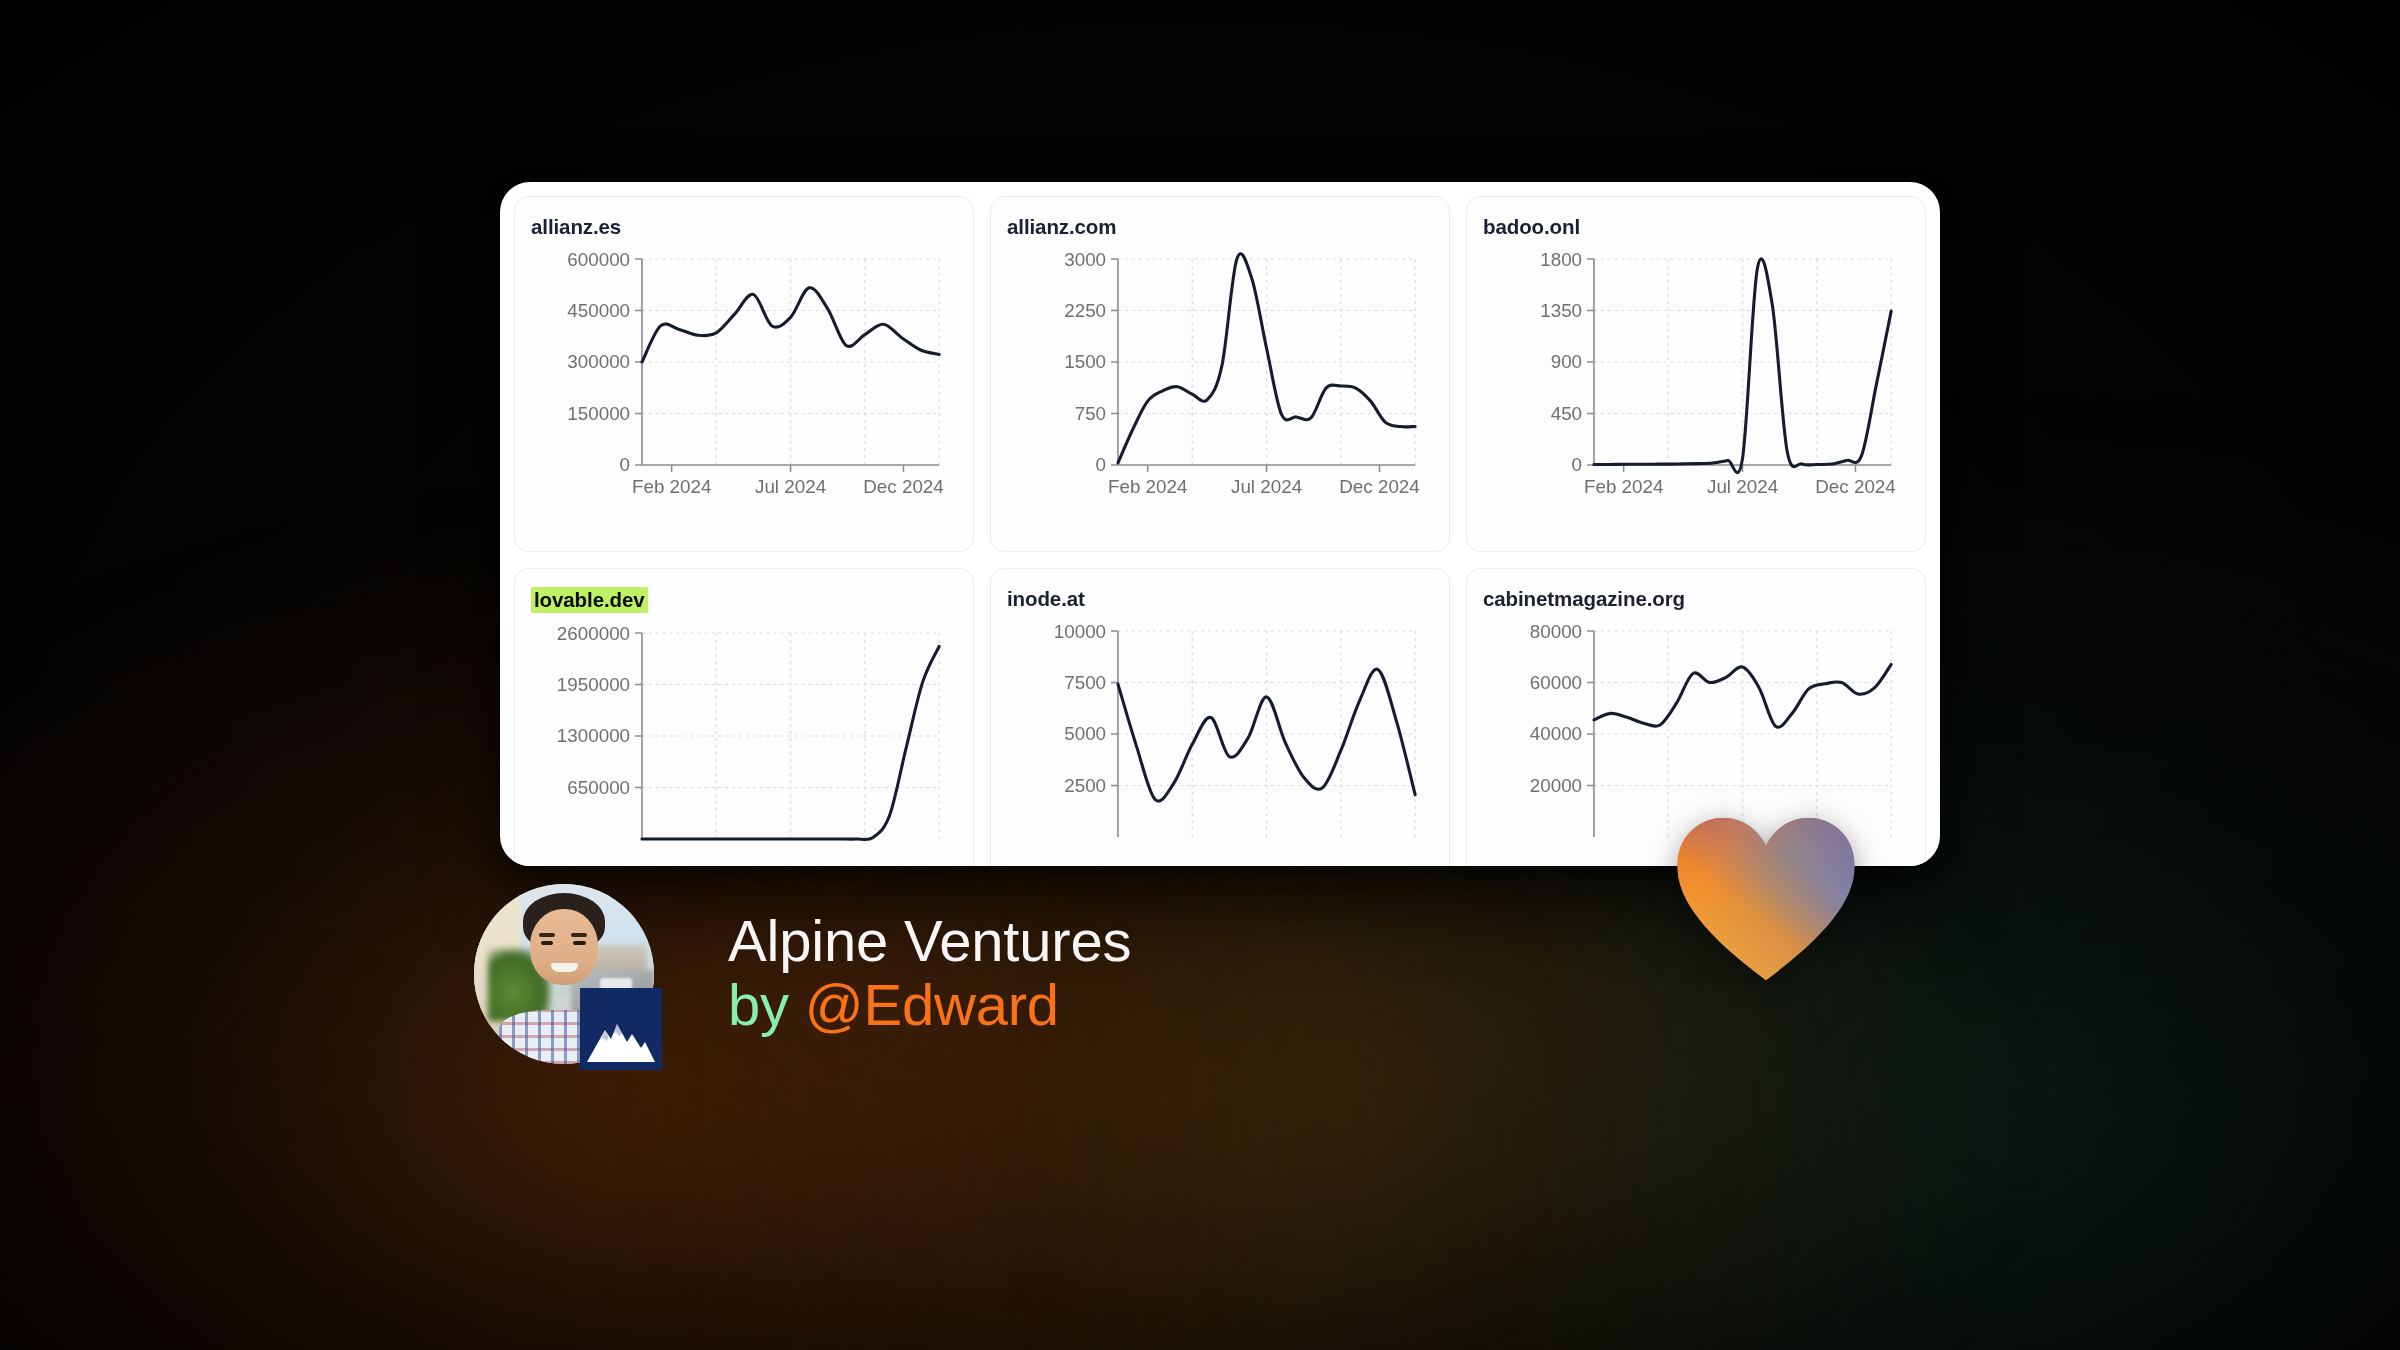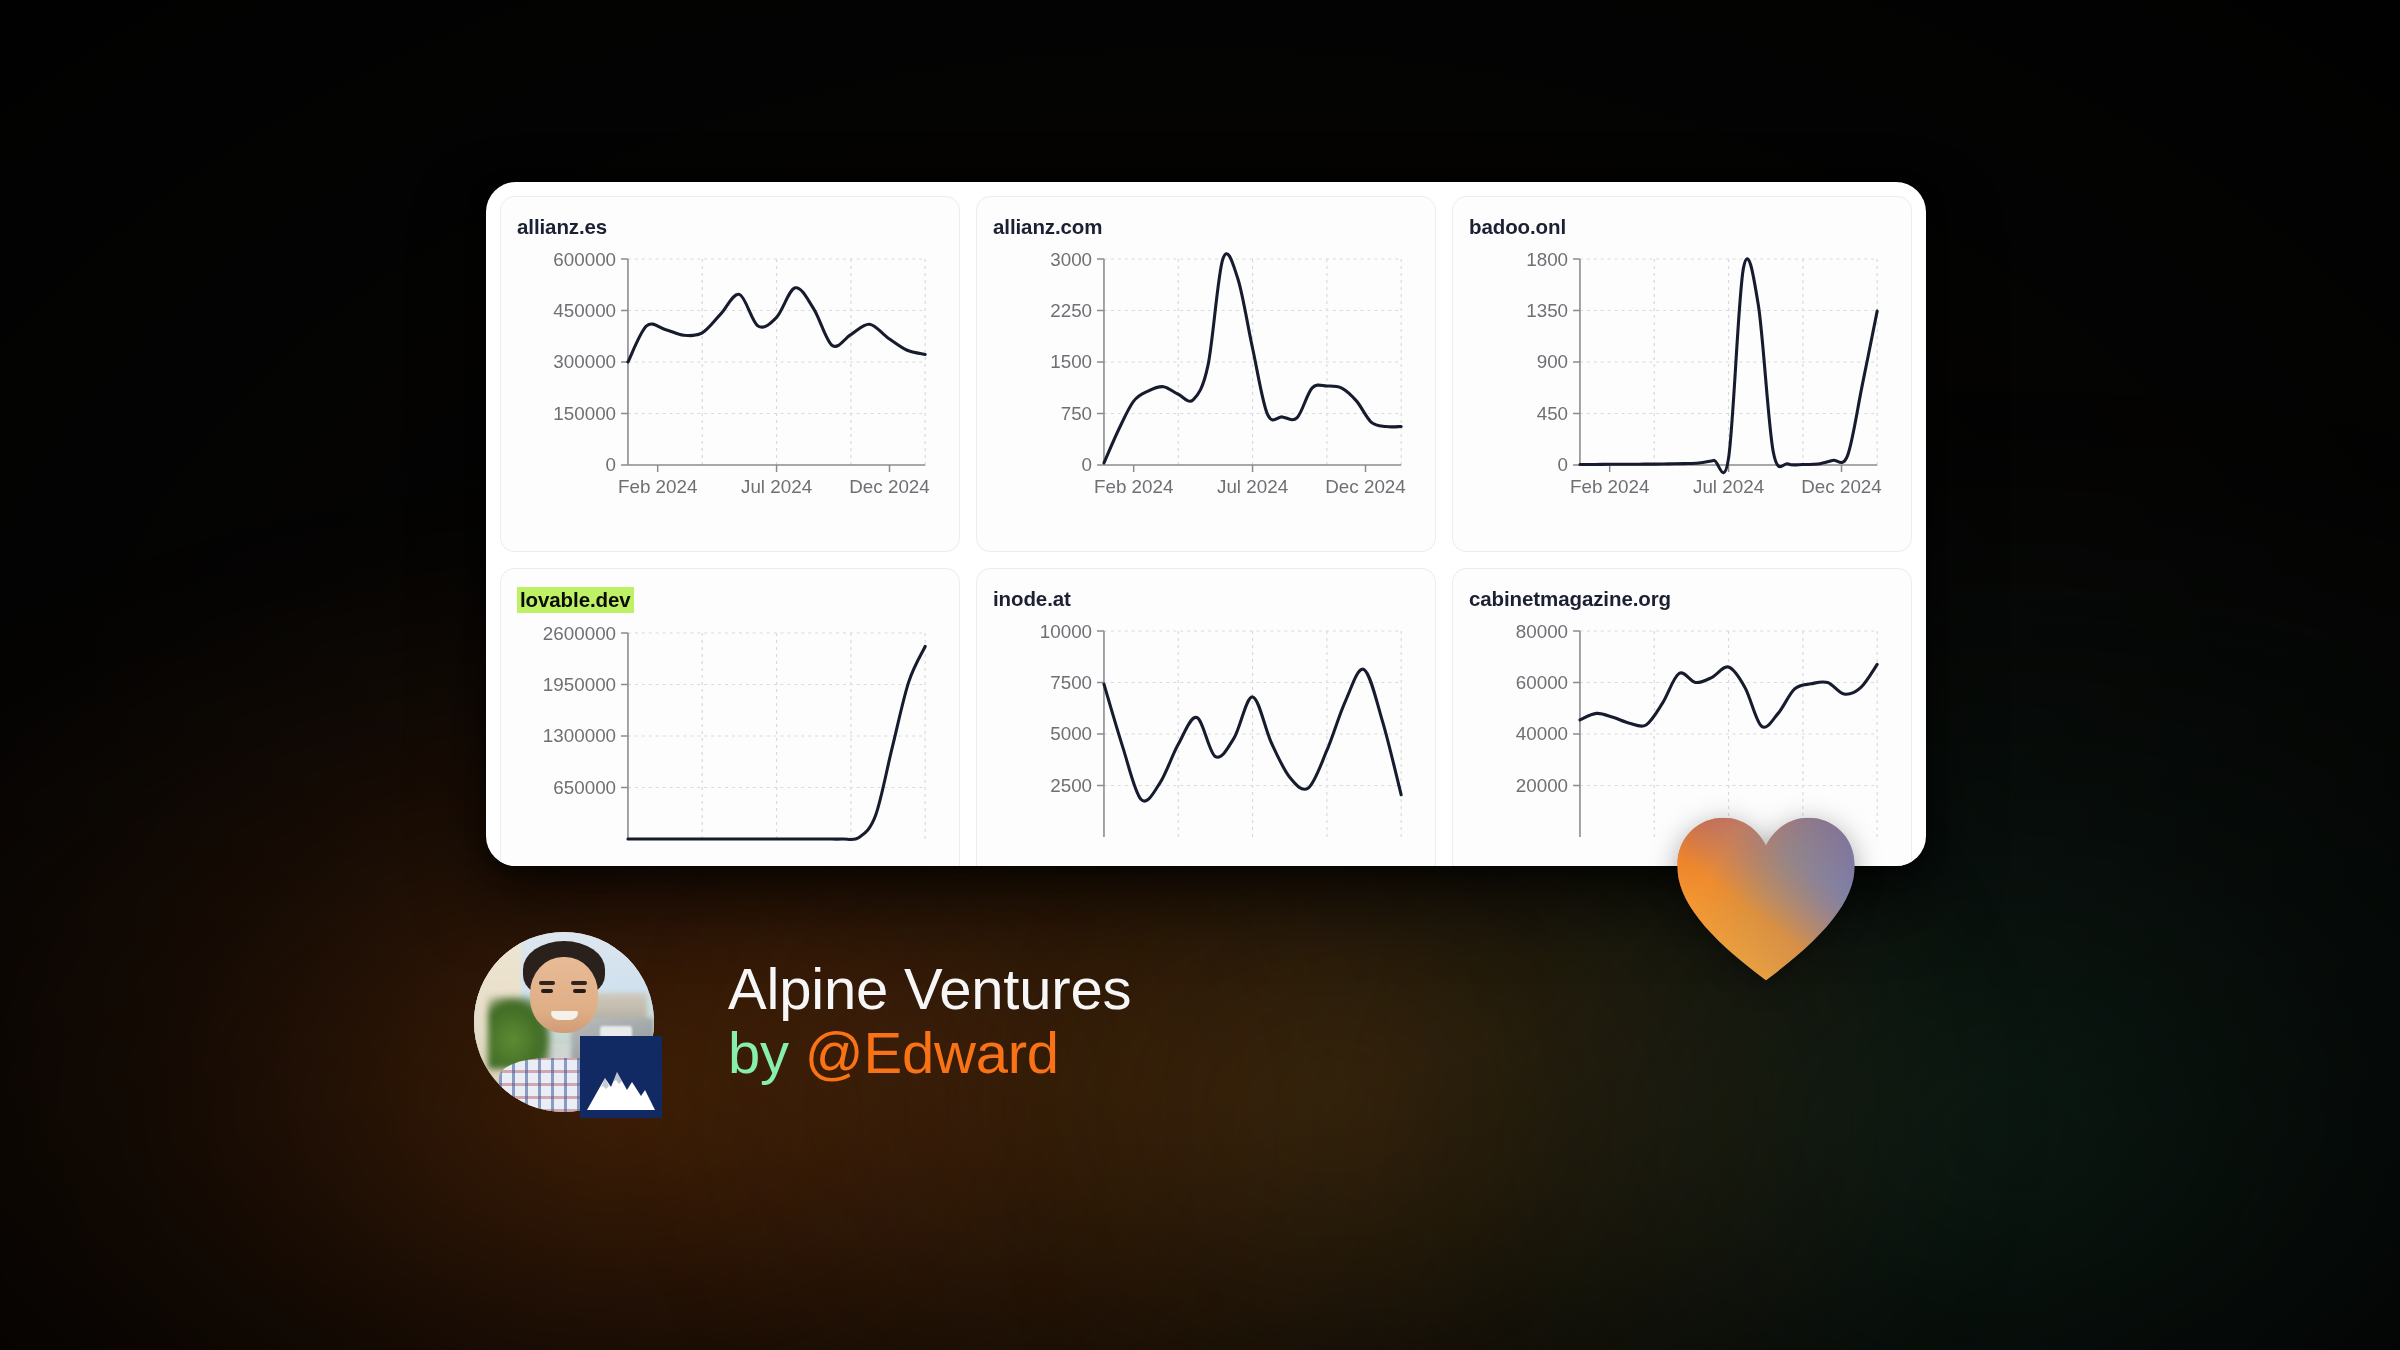--- a/index.html
+++ b/index.html
@@ -26,21 +26,21 @@
     background:radial-gradient(ellipse at 50% 40%, rgba(120,72,16,0.38) 0%, rgba(0,0,0,0) 70%);
     filter:blur(60px);
   }
   #backdrop .vig {
     position:absolute; inset:0;
     background:radial-gradient(ellipse at 50% 58%, rgba(0,0,0,0) 28%, rgba(0,0,0,0.55) 78%, rgba(0,0,0,0.85) 100%);
   }
 
   
   #card {
-    position:absolute; left:486px; top:182px; width:1440px; height:684px;
+    position:absolute; left:500px; top:182px; width:1440px; height:684px;
     background:#ffffff; border-radius:30px;
     box-shadow:0 34px 70px rgba(0,0,0,0.62), 0 6px 18px rgba(0,0,0,0.5);
     overflow:hidden;
     padding:14px 14px 0 14px;
   }
   #grid {
     display:grid; grid-template-columns:repeat(3,1fr);
     grid-template-rows:356px 356px; gap:16px;
   }
   .panel {
@@ -64,21 +64,21 @@
   .series { stroke:#161b2e; stroke-width:3.1; fill:none; stroke-linejoin:round; stroke-linecap:round; }
   .tickmark { stroke:#8a8a90; stroke-width:1.5; }
 
   
   #heart {
     position:absolute; left:1672px; top:814px; width:188px; height:170px;
     filter:drop-shadow(0 6px 14px rgba(0,0,0,0.35));
   }
 
   
-  #brand { position:absolute; left:474px; top:932px; display:flex; align-items:center; gap:0; }
+  #brand { position:absolute; left:474px; top:884px; display:flex; align-items:center; gap:0; }
   #avatar-wrap { position:relative; width:180px; height:180px; flex:0 0 auto; }
   #avatar {
     width:180px; height:180px; border-radius:50%; overflow:hidden; position:relative;
     background:#cfd6d2;
   }
   .av-sky { position:absolute; left:0; top:0; width:100%; height:62%;
             background:linear-gradient(175deg,#dfe7ef 0%,#cfe0ee 60%,#c4d4c6 100%); }
   .av-wallL { position:absolute; left:0; top:0; width:26%; height:100%;
               background:linear-gradient(180deg,#efe6d2 0%,#e6dcc6 55%,#d6ccb4 100%); filter:blur(2px); }
   .av-trees { position:absolute; left:8%; top:36%; width:34%; height:40%;

